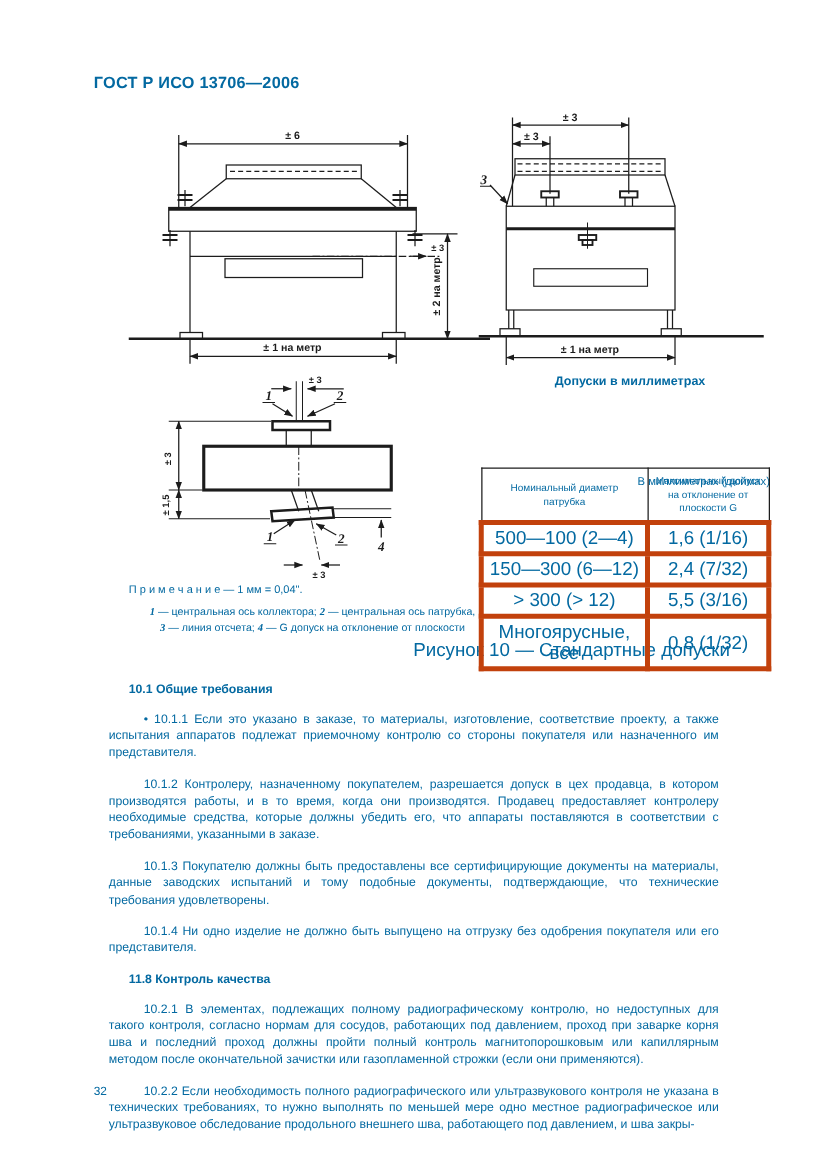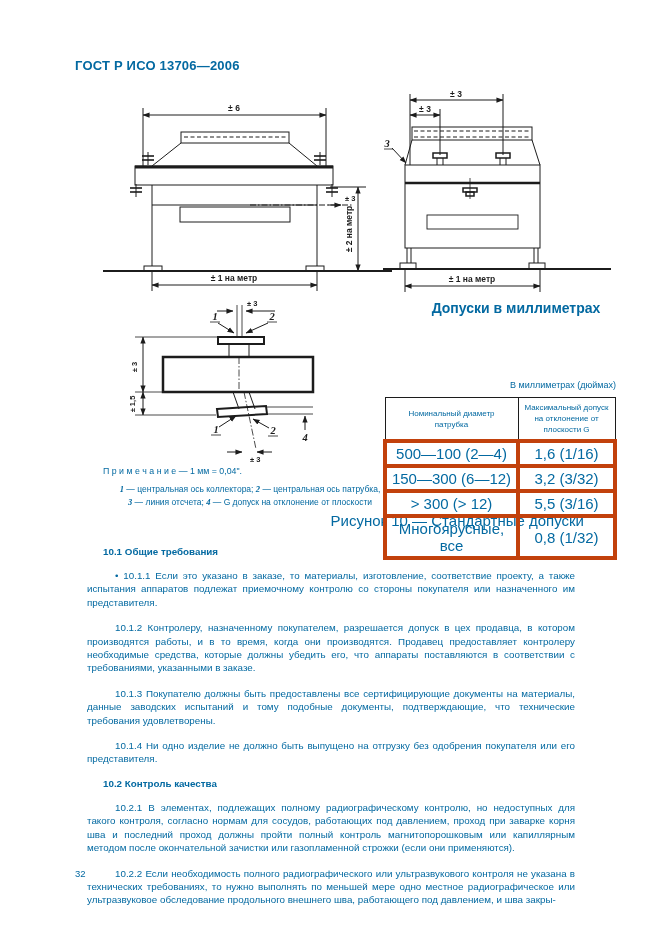--- a/index.html
+++ b/index.html
@@ -5,27 +5,27 @@
   html,body{margin:0;padding:0;background:#e8e8e8;}
   #page{position:relative;width:661px;height:936px;background:#ffffff;overflow:hidden;
         font-family:"Liberation Sans",sans-serif;color:#0369a1;}
   .abs{position:absolute;}
   #doc-header{left:75px;top:58px;font-size:13px;font-weight:700;letter-spacing:.2px;}
   svg.fig{position:absolute;overflow:visible;}
   svg text{fill:#1c1c1c;}
   .dim{font-family:"Liberation Sans",sans-serif;font-size:8.5px;font-weight:700;}
   .dimsm{font-family:"Liberation Sans",sans-serif;font-size:7.5px;font-weight:700;}
   .callout{font-family:"Liberation Serif",serif;font-style:italic;font-size:10.5px;font-weight:700;}
-  #units-note-fig{left:416px;top:300px;width:200px;text-align:center;font-size:14px;font-weight:700;}
+  #units-note-fig{left:404px;top:300px;width:200px;text-align:center;font-size:10px;font-weight:700;}
   #fig-note{left:103px;top:466px;font-size:8.8px;}
   #fig-legend{left:70px;top:483px;width:360px;text-align:center;font-size:8.5px;line-height:12.5px;}
   #fig-legend i{font-family:"Liberation Serif",serif;font-style:italic;font-weight:700;}
   #fig-caption{left:104px;top:512px;width:480px;text-align:right;font-size:15px;}
   #units-note-tbl{left:383px;top:380px;width:233px;text-align:right;font-size:9px;}
-  table.tbl{position:absolute;left:383px;top:397px;width:234px;border-collapse:collapse;
+  table.tbl{position:absolute;left:383px;top:374px;width:234px;border-collapse:collapse;
             border:1.5px solid #1c1c1c;table-layout:fixed;padding-left:32px;}
   table.tbl th{border:1px solid #1c1c1c;border-bottom:2px solid #1c1c1c;font-size:8px;font-weight:400;
             text-align:center;padding:4px 6px;line-height:11px;}
   table.tbl td{border:4px solid #c2410c;font-size:15px;text-align:center;padding:2px 3px;height:13px;}
   #body-text{left:75px;top:537px;width:512px;}
   #body-text h1{font-size:12.5px;font-weight:700;margin:0 0 14px 0;text-indent:28px;}
   #body-text h2{font-size:9.8px;font-weight:700;margin:9px 0 3px 0;text-indent:28px;}
   #body-text p{font-size:9.8px;line-height:13.4px;margin:12px;text-align:justify;text-indent:28px;}
   #page-number{left:75px;top:868px;font-size:9.5px;}
 </style>
@@ -252,39 +252,39 @@
         <th>Максимальный допуск на отклонение от плоскости G</th>
       </tr>
     </thead>
     <tbody>
       <tr>
         <td>500—100 (2—4)</td>
         <td>1,6 (1/16)</td>
       </tr>
       <tr>
         <td>150—300 (6—12)</td>
-        <td>3,2 (3/32)</td>
+        <td>2,4 (7/32)</td>
       </tr>
       <tr>
         <td>&gt; 300 (&gt; 12)</td>
         <td>5,5 (3/16)</td>
       </tr>
       <tr>
         <td>Многоярусные, все</td>
         <td>0,8 (1/32)</td>
       </tr>
     </tbody>
   </table>
 
   <div class="abs" id="body-text">
     <h2>10.1 Общие требования</h2>
     <p>• 10.1.1 Если это указано в заказе, то материалы, изготовление, соответствие проекту, а также испытания аппаратов подлежат приемочному контролю со стороны покупателя или назначенного им представителя.</p>
     <p>10.1.2 Контролеру, назначенному покупателем, разрешается допуск в цех продавца, в котором производятся работы, и в то время, когда они производятся. Продавец предоставляет контролеру необходимые средства, которые должны убедить его, что аппараты поставляются в соответствии с требованиями, указанными в заказе.</p>
     <p>10.1.3 Покупателю должны быть предоставлены все сертифицирующие документы на материалы, данные заводских испытаний и тому подобные документы, подтверждающие, что технические требования удовлетворены.</p>
     <p>10.1.4 Ни одно изделие не должно быть выпущено на отгрузку без одобрения покупателя или его представителя.</p>
-    <h2>10.2 Контроль качества</h2>
+    <h2>11.8 Контроль качества</h2>
     <p>10.2.1 В элементах, подлежащих полному радиографическому контролю, но недоступных для такого контроля, согласно нормам для сосудов, работающих под давлением, проход при заварке корня шва и последний проход должны пройти полный контроль магнитопорошковым или капиллярным методом после окончательной зачистки или газопламенной строжки (если они применяются).</p>
     <p>10.2.2 Если необходимость полного радиографического или ультразвукового контроля не указана в технических требованиях, то нужно выполнять по меньшей мере одно местное радиографическое или ультразвуковое обследование продольного внешнего шва, работающего под давлением, и шва закры-</p>
   </div>
 
   <div class="abs" id="page-number">32</div>
 
 </div>
 
 </body></html>

